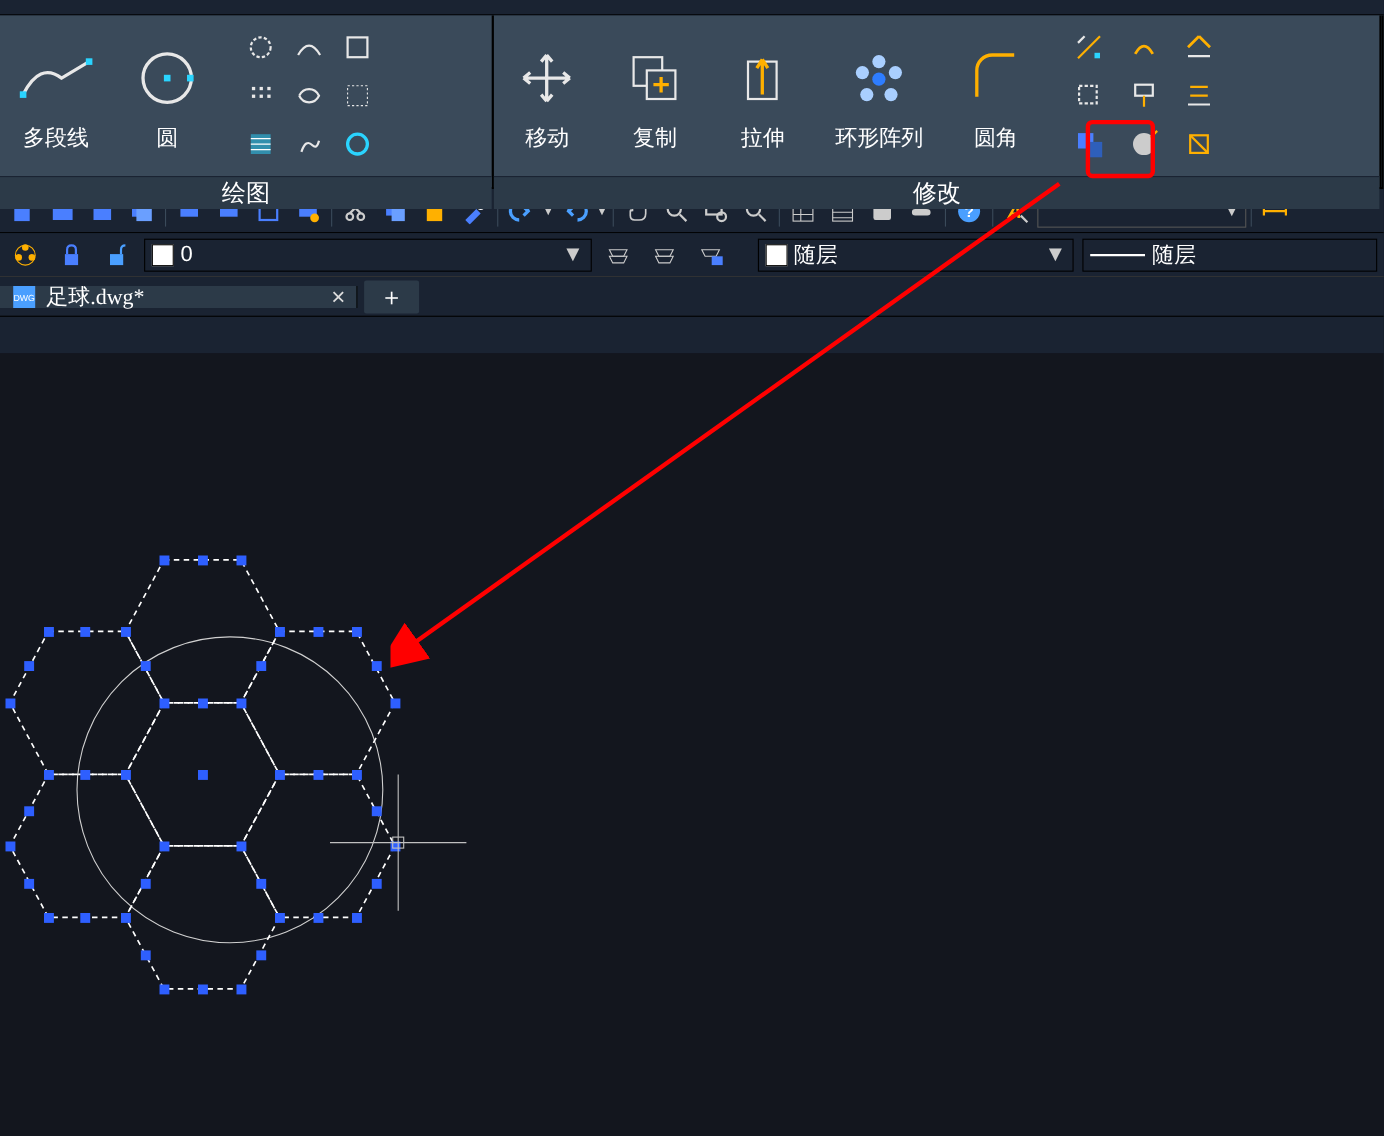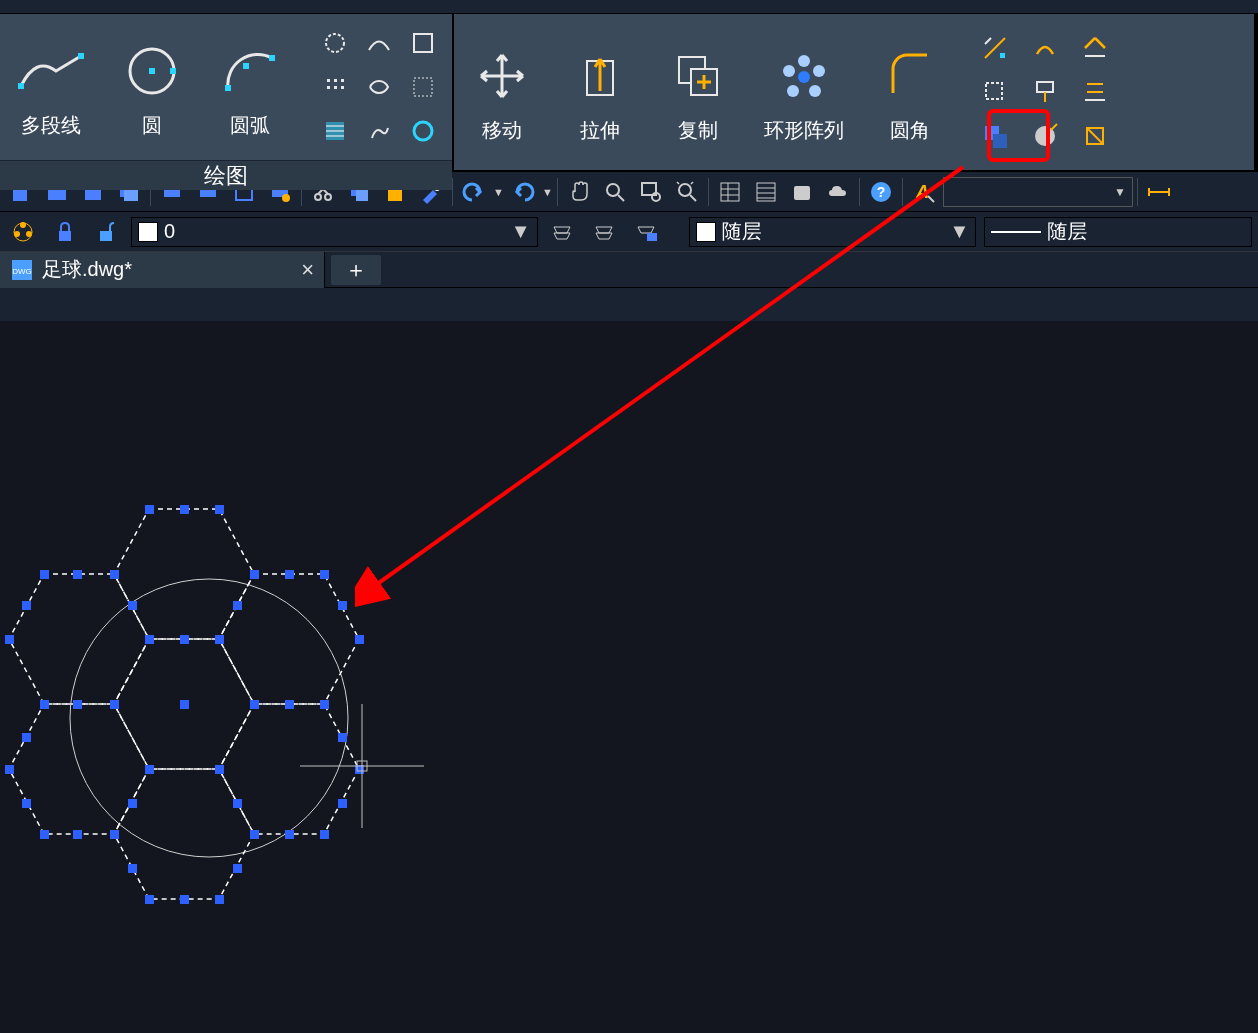--- a/index.html
+++ b/index.html
@@ -184,21 +184,21 @@
   
   .file-tabs {
     height: 36px;
     background: #1a2332;
     display: flex;
     align-items: center;
     border-bottom: 1px solid #000;
   }
   .file-tab {
     width: 325px;
-    height: 36px;
+    height: 20px;
     background: #2c3a48;
     display: flex;
     align-items: center;
     padding: 0 10px;
     font-size: 20px;
     color: #fff;
     gap: 8px;
     border-right: 1px solid #000;
     position: relative;
     justify-content: center;
@@ -291,31 +291,20 @@
       <div class="big-btn">
         <div class="icon-area">
           <svg width="54" height="54">
               <circle cx="27" cy="27" r="22" stroke="#e8e8e8" stroke-width="3" fill="none"></circle>
               <rect x="24" y="24" width="6" height="6" fill="#2ad4ff"></rect>
               <rect x="45" y="24" width="6" height="6" fill="#2ad4ff"></rect>
             </svg>
         </div>
         <div class="label">圆</div>
       </div>
-      <div class="big-btn">
-        <div class="icon-area">
-          <svg width="60" height="50">
-              <path d="M8 42 A 30 30 0 0 1 52 12" stroke="#e8e8e8" stroke-width="3" fill="none"></path>
-              <rect x="5" y="39" width="6" height="6" fill="#2ad4ff"></rect>
-              <rect x="49" y="9" width="6" height="6" fill="#2ad4ff"></rect>
-              <rect x="23" y="17" width="6" height="6" fill="#2ad4ff"></rect>
-            </svg>
-        </div>
-        <div class="label">圆弧</div>
-      </div>
       <div class="small-grid">
         <div class="small-btn">
             <svg width="26" height="26">
               <circle cx="13" cy="13" r="9" stroke="#e8e8e8" stroke-width="2" fill="none" stroke-dasharray="3 2"></circle>
             </svg>
           </div>
         <div class="small-btn">
             <svg width="26" height="26">
               <path d="M3 20 Q 13 3 23 20" stroke="#e8e8e8" stroke-width="2" fill="none"></path>
             </svg>
@@ -370,40 +359,40 @@
 
   <div class="ribbon-panel panel-modify">
     <div class="panel-body">
       <div class="big-btn">
         <div class="icon-area">
           <svg width="54" height="54">
               <path d="M27 6 L27 48 M6 27 L48 27 M27 6 L22 12 M27 6 L32 12 M27 48 L22 42 M27 48 L32 42 M6 27 L12 22 M6 27 L12 32 M48 27 L42 22 M48 27 L42 32" stroke="#e8e8e8" stroke-width="3" fill="none"></path>
             </svg>
         </div>
         <div class="label">移动</div>
-      </div>
-      <div class="big-btn">
-        <div class="icon-area">
-          <svg width="54" height="54">
-              <rect x="14" y="12" width="26" height="34" stroke="#e8e8e8" stroke-width="2" fill="none"></rect>
-              <path d="M27 42 L27 10 M27 10 L22 18 M27 10 L32 18" stroke="#ffb000" stroke-width="3" fill="none"></path>
-            </svg>
-        </div>
-        <div class="label">拉伸</div>
       </div>
       <div class="big-btn">
         <div class="icon-area">
           <svg width="54" height="54">
               <rect x="8" y="8" width="26" height="26" stroke="#e8e8e8" stroke-width="2" fill="none"></rect>
               <rect x="20" y="20" width="26" height="26" stroke="#e8e8e8" stroke-width="2" fill="#3a4a5a"></rect>
               <line x1="33" y1="26" x2="33" y2="40" stroke="#ffb000" stroke-width="3"></line>
               <line x1="26" y1="33" x2="40" y2="33" stroke="#ffb000" stroke-width="3"></line>
             </svg>
         </div>
         <div class="label">复制</div>
+      </div>
+      <div class="big-btn">
+        <div class="icon-area">
+          <svg width="54" height="54">
+              <rect x="14" y="12" width="26" height="34" stroke="#e8e8e8" stroke-width="2" fill="none"></rect>
+              <path d="M27 42 L27 10 M27 10 L22 18 M27 10 L32 18" stroke="#ffb000" stroke-width="3" fill="none"></path>
+            </svg>
+        </div>
+        <div class="label">拉伸</div>
       </div>
       <div class="big-btn" style="min-width:96px">
         <div class="icon-area">
           <svg width="58" height="54">
               <circle cx="29" cy="12" r="6" fill="#a9cfff"></circle>
               <circle cx="14" cy="22" r="6" fill="#a9cfff"></circle>
               <circle cx="44" cy="22" r="6" fill="#a9cfff"></circle>
               <circle cx="29" cy="28" r="6" fill="#2e7dff"></circle>
               <circle cx="18" cy="42" r="6" fill="#a9cfff"></circle>
               <circle cx="40" cy="42" r="6" fill="#a9cfff"></circle>
@@ -468,20 +457,21 @@
             </svg>
           </div>
         <div class="small-btn">
             <svg width="28" height="28">
               <rect x="6" y="6" width="16" height="16" stroke="#ffb000" stroke-width="2" fill="none"></rect>
               <line x1="6" y1="6" x2="22" y2="22" stroke="#ffb000" stroke-width="2"></line>
             </svg>
           </div>
       </div>
     </div>
+    <div class="panel-tab">修改</div>
   </div>
 
   <div class="ribbon-panel panel-extra"></div>
 </div>
 
 <div class="qat">
   <div class="qat-btn">
       <svg width="24" height="24">
         <rect x="4" y="3" width="14" height="18" fill="#4a7fff"></rect>
       </svg>
@@ -706,21 +696,21 @@
     <span>随层</span>
   </div>
 </div>
 
 <div class="file-tabs">
   <div class="file-tab">
     <svg width="24" height="24">
         <rect x="2" y="2" width="20" height="20" fill="#4a9fff"></rect>
         <text x="12" y="16" font-size="8" fill="#fff" text-anchor="middle">DWG</text>
       </svg>
-    <span style="font-family:Liberation Sans, sans-serif">足球.dwg*</span>
+    <span style="font-family:Liberation Serif, serif">足球.dwg*</span>
     <span class="close">×</span>
   </div>
   <div class="new-tab">＋</div>
 </div>
 
 <div class="canvas">
   <svg width="1258" height="712">
 
     <circle cx="209" cy="397" r="139" stroke="#d0d0d0" stroke-width="1" fill="none"></circle>
 

